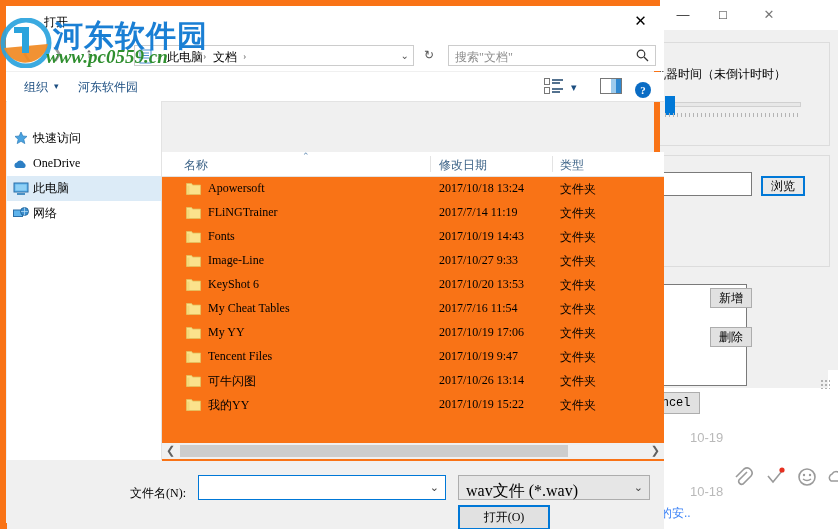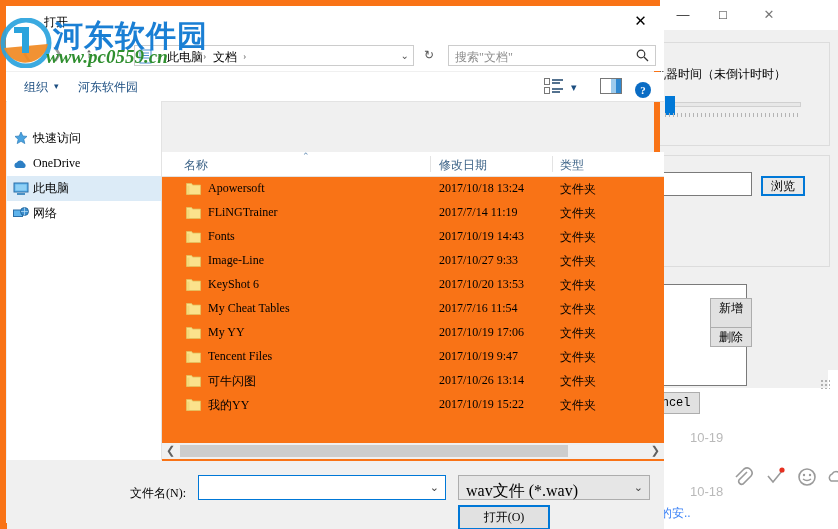--- a/index.html
+++ b/index.html
@@ -241,21 +241,21 @@
     <div class="bg-slider-thumb" style="left:5px; top:96px;"></div>
     <div class="bg-slider-ticks" style="left:5px; top:113px; width:134px; height:4px;"></div>
 
     <div class="bg-group" style="left:-8px; top:155px; width:176px; height:110px;"></div>
     <div class="bg-listbox" style="left:-10px; top:172px; width:100px; height:22px;"></div>
 
     <div class="browse-btn" style="left:101px; top:176px; width:44px; height:20px; line-height:16px;">浏览</div>
 
     <div class="bg-panel" style="left:-8px; top:268px; width:176px; height:120px;"></div>
     <div class="bg-listbox" style="left:-12px; top:284px; width:97px; height:100px;"></div>
-    <div class="bg-btn" style="left:50px; top:298px; width:42px; height:32px; line-height:18px;">新增</div>
+    <div class="bg-btn" style="left:50px; top:288px; width:42px; height:20px; line-height:18px;">新增</div>
     <div class="bg-btn" style="left:50px; top:327px; width:42px; height:20px; line-height:18px;">删除</div>
     <div class="bg-btn" style="left:-15px; top:392px; width:55px; height:22px; line-height:20px; font-family:'Liberation Mono',monospace;">ancel</div>
     <div class="grip" style="right:8px; bottom:140px;"></div>
   </div>
 
   <div style="position:absolute; left:690px; top:430px; font-size:13px; color:#b9b9b9;">10-19</div>
   <div style="position:absolute; left:690px; top:484px; font-size:13px; color:#b9b9b9;">10-18</div>
   <div style="position:absolute; left:660px; top:505px; font-size:12px; color:#3b82f6;">的安..</div>
 
   <div class="chat-tools">

